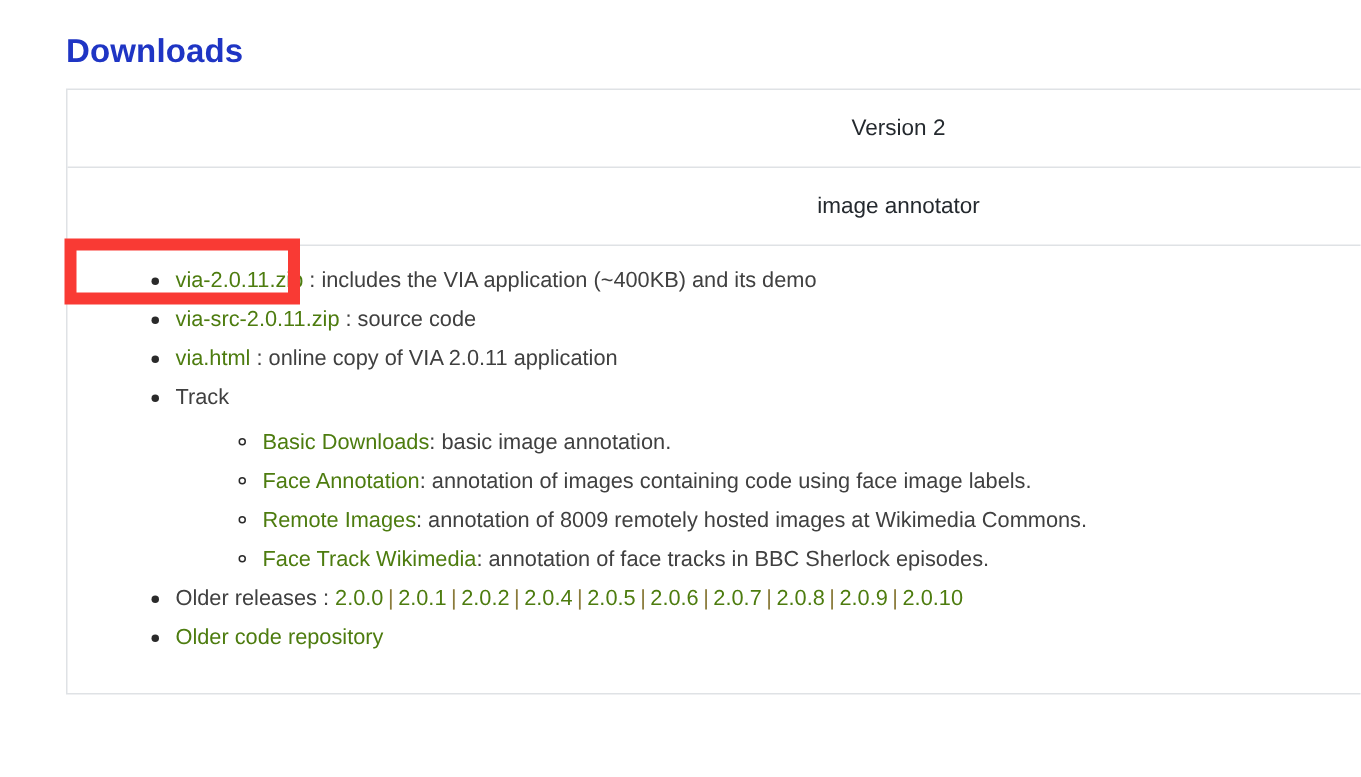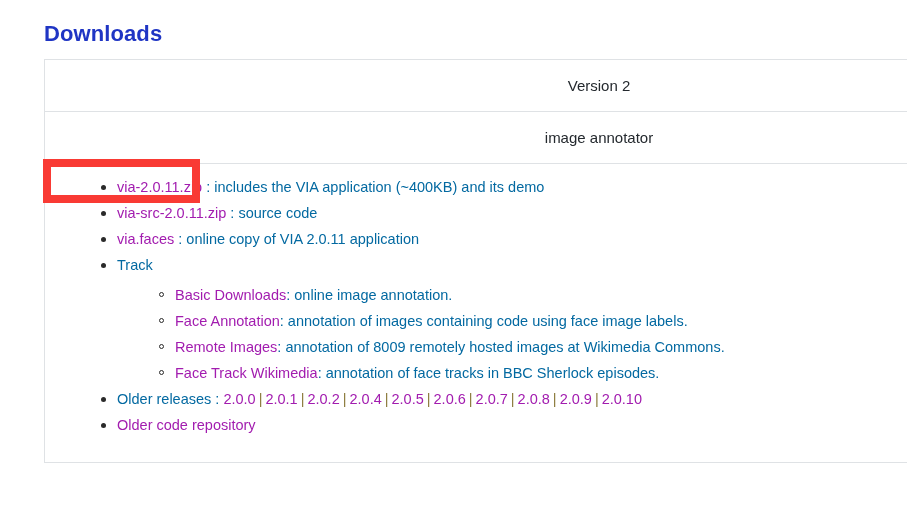--- a/index.html
+++ b/index.html
@@ -121,30 +121,30 @@
     top: 10px;
     width: 5px;
     height: 5px;
     border-radius: 50%;
     border: 1px solid #2a2a2a;
     background: transparent;
     box-sizing: border-box;
   }
 
   a.lnk {
-    color: #a21caf;
+    color: #4d7c0f;
     text-decoration: none;
     cursor: pointer;
   }
 
   .sep {
     color: #8a7a3a;
     padding: 0 3px;
   }
-  .plain { color: #0369a1; margin-top: 28px; }
+  .plain { color: #404040; margin-top: 28px; }
 
   
   .redbox {
     position: absolute;
     left: 43px;
     top: 159px;
     width: 157px;
     height: 44px;
     border: 8px solid #f93a34;
     box-sizing: border-box;
@@ -171,29 +171,29 @@
 
         <li>
           <a class="lnk" href="#">via-2.0.11.zip</a><span class="plain"> : includes the VIA application (~400KB) and its demo</span>
         </li>
 
         <li>
           <a class="lnk" href="#">via-src-2.0.11.zip</a><span class="plain"> : source code</span>
         </li>
 
         <li>
-          <a class="lnk" href="#">via.faces</a><span class="plain"> : online copy of VIA 2.0.11 application</span>
+          <a class="lnk" href="#">via.html</a><span class="plain"> : online copy of VIA 2.0.11 application</span>
         </li>
 
         <li>
           <span class="plain">Track</span>
 
           <ul class="lvl2">
             <li>
-              <a class="lnk" href="#">Basic Downloads</a><span class="plain">: online image annotation.</span>
+              <a class="lnk" href="#">Basic Downloads</a><span class="plain">: basic image annotation.</span>
             </li>
             <li>
               <a class="lnk" href="#">Face Annotation</a><span class="plain">: annotation of images containing code using face image labels.</span>
             </li>
             <li>
               <a class="lnk" href="#">Remote Images</a><span class="plain">: annotation of 8009 remotely hosted images at Wikimedia Commons.</span>
             </li>
             <li>
               <a class="lnk" href="#">Face Track Wikimedia</a><span class="plain">: annotation of face tracks in BBC Sherlock episodes.</span>
             </li>

